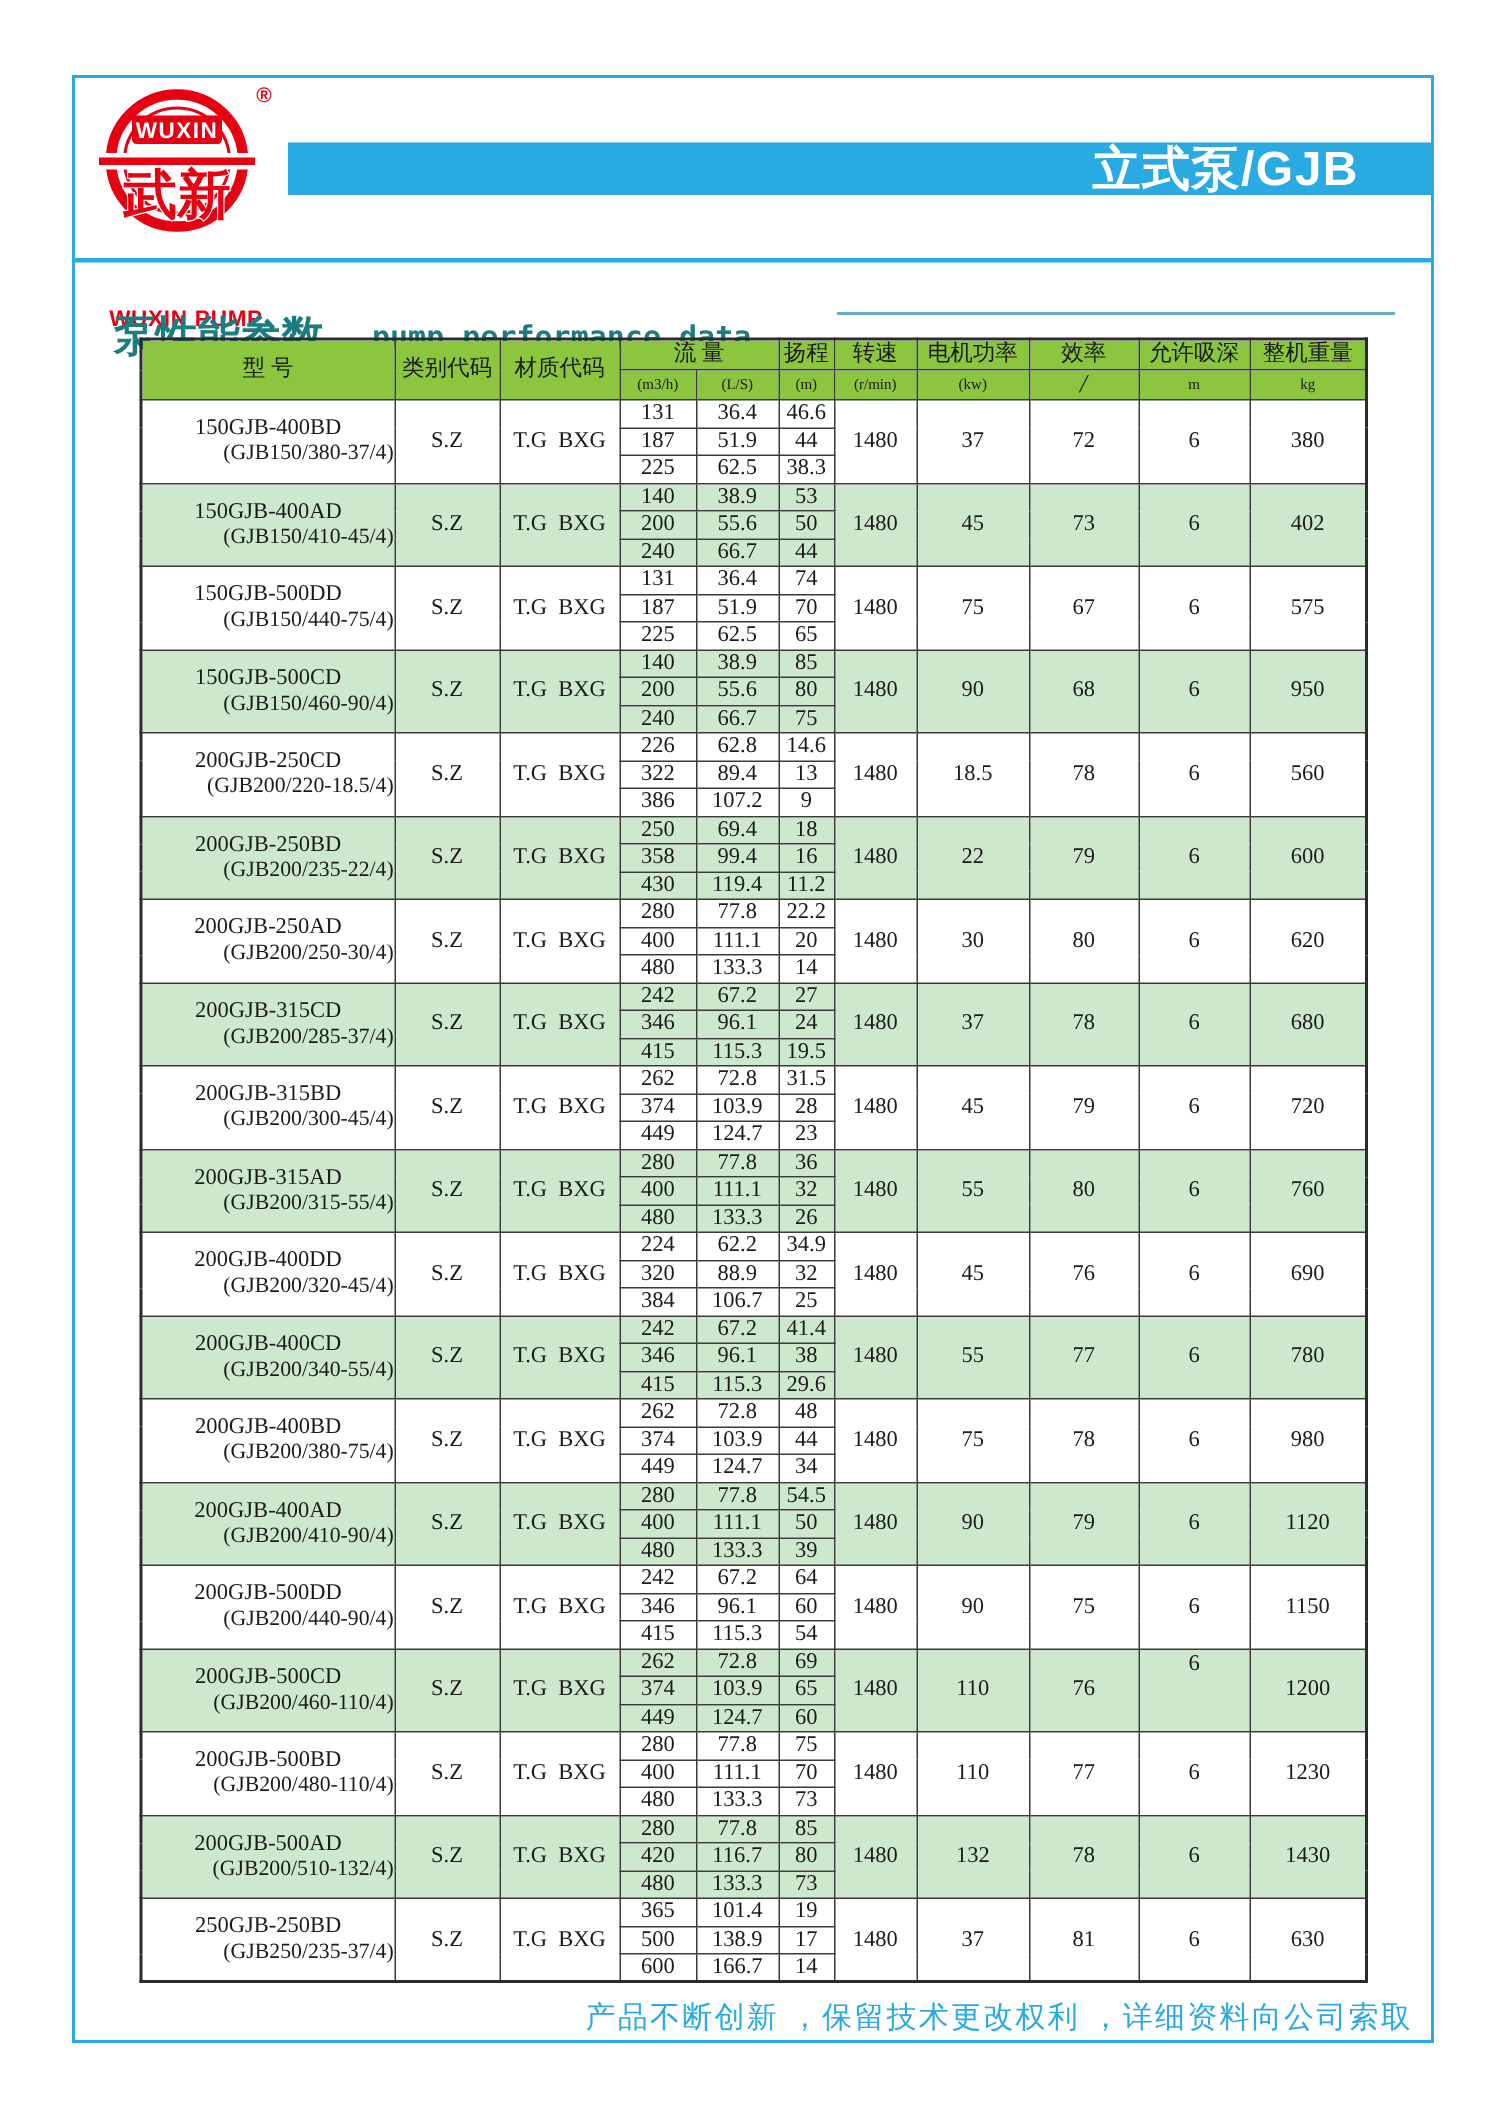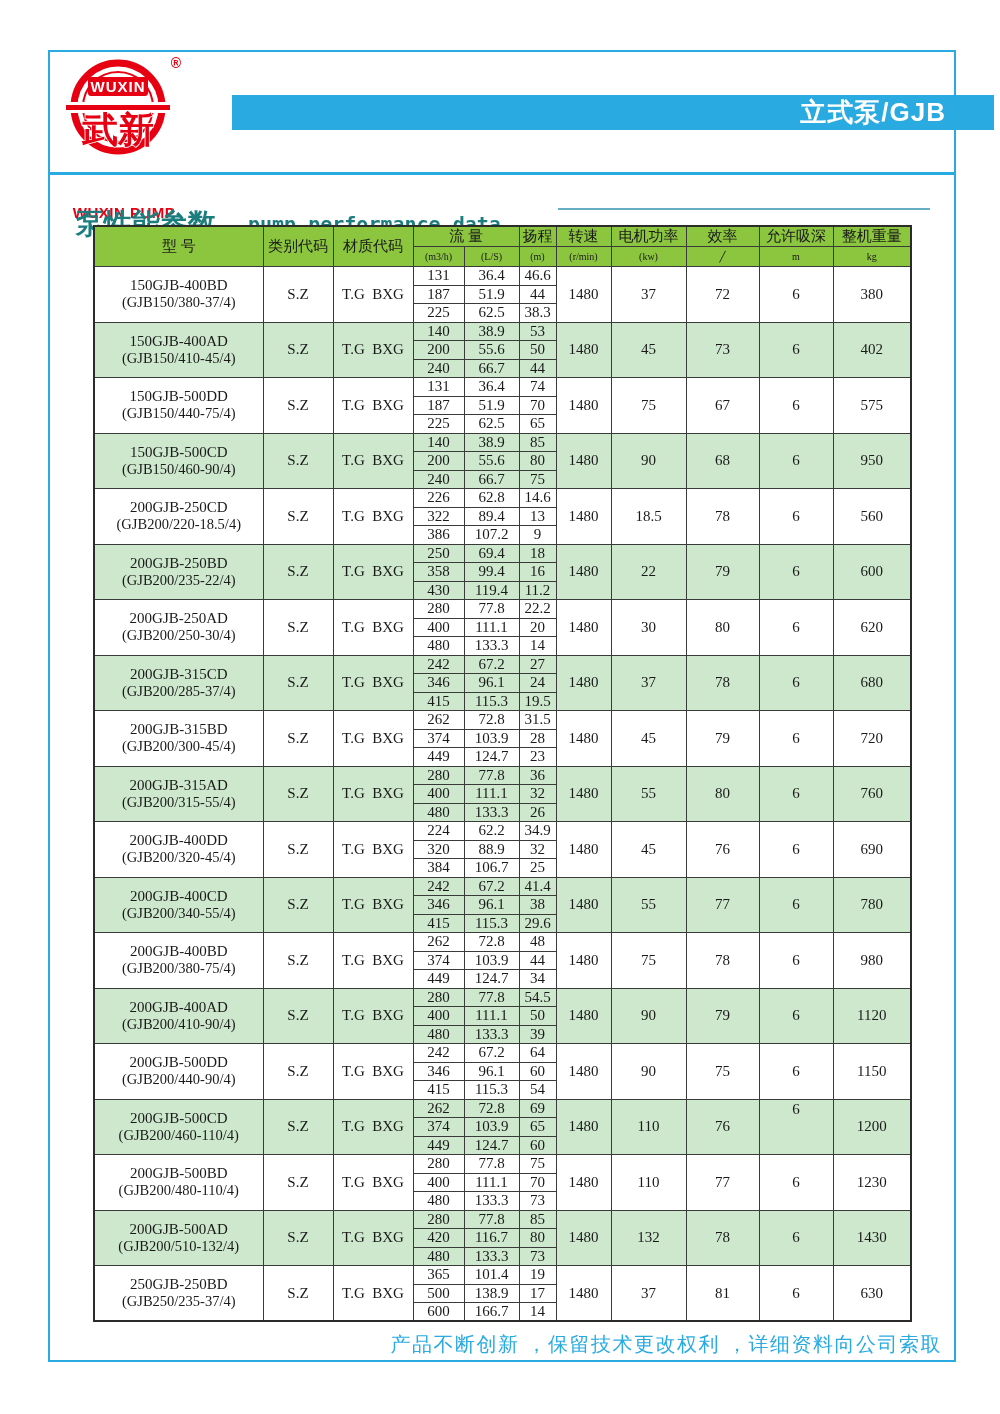--- a/index.html
+++ b/index.html
@@ -2,22 +2,22 @@
 <html><head>
 <meta charset="utf-8">
 <style>
   html,body { margin:0; padding:0; background:#ffffff; }
   #page { position:relative; width:1000px; height:1414px; background:#ffffff; overflow:hidden;
           font-family:"Liberation Sans", sans-serif; color:#1a1a1a; }
   #frame { position:absolute; left:48px; top:50px; width:904px; height:1308px; border:2px solid #29ABE2; }
 
   
   #banner { position:absolute; left:142px; top:43px; width:762px; height:35px; background:#29ABE2;
-            color:#ffffff; font-weight:bold; font-size:26px; line-height:35px; text-align:right;
-            padding-right:48px; box-sizing:border-box; letter-spacing:1px;margin-left:40px; }
+            color:#ffffff; font-weight:bold; font-size:32px; line-height:35px; text-align:right;
+            padding-right:48px; box-sizing:border-box; letter-spacing:1px; }
   #headerRule { position:absolute; left:0; top:120px; width:100%; height:3px; background:#29ABE2; }
   #logo { position:absolute; left:16px; top:2px; }
   #logoCaption { position:absolute; left:12px; top:104px; width:124px; text-align:center;
                  color:#E60012; font-weight:bold; font-size:15px; letter-spacing:0.5px;margin-top:48px; }
 
   
   #titleRow { position:absolute; left:26px; top:133px; white-space:nowrap;margin-top:20px; }
   .title-cn { color:#1B7D7D; font-weight:bold; font-size:28px; vertical-align:baseline; }
   .title-en { color:#1B7D7D; font-weight:bold; font-size:20px; margin-left:32px;
               font-family:"DejaVu Sans Mono", monospace; vertical-align:2px; }
@@ -27,21 +27,21 @@
   #pumpTable { position:absolute; left:43px; top:173px; }
   table { border-collapse:collapse; table-layout:fixed; width:817px; border:2px solid #2b2b2b;
           font-family:"Liberation Serif", serif; }
   th, td { border:1px solid #3a3a3a; text-align:center; vertical-align:middle; padding:0; overflow:hidden; }
   thead th { background:#8CC63F; font-weight:normal; font-size:15px; height:19px; line-height:19px; }
   thead tr.h2 th { font-size:10px; }
   tbody tr { height:18.5px; }
   tbody td { font-size:15px; line-height:17px; }
   td.tint { background:#CDE8CD; }
   .model-name { font-size:15px; line-height:17px; }
-  .spec { font-size:14.5px; line-height:17px; }
+  .spec { font-size:14.5px; line-height:17px;text-align:right; }
   .material { white-space:pre; }
   .vtop { vertical-align:top; padding-top:1px; }
   .eff-unit { font-family:"DejaVu Sans", sans-serif; }
 
   
   #footer { position:absolute; right:12px; bottom:2px; color:#29ABE2; font-size:20px;
             letter-spacing:1.5px; white-space:nowrap; }
 </style>
 </head>
 <body>

